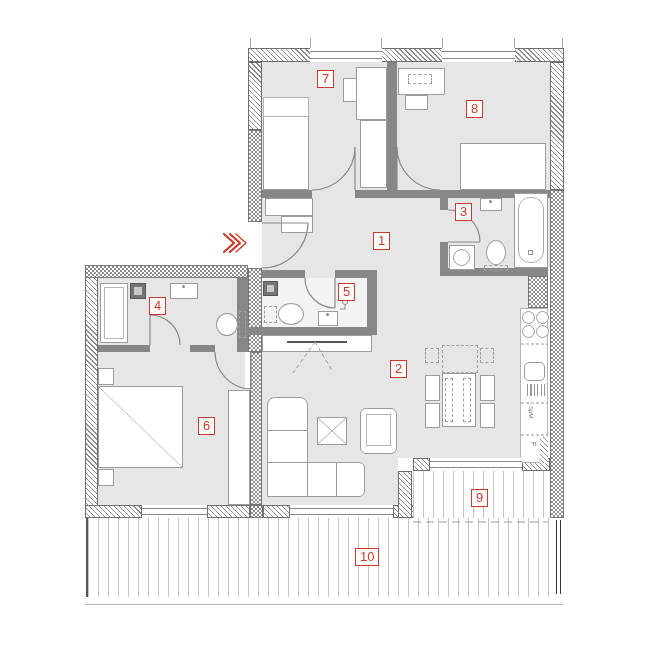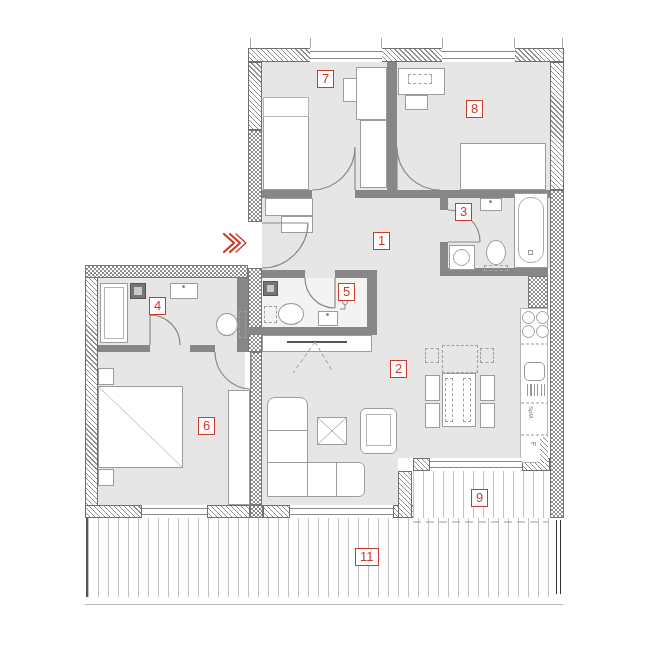--- a/index.html
+++ b/index.html
@@ -203,15 +203,15 @@
 
   <div class="rl" style="left:373px;top:232px">1</div>
   <div class="rl" style="left:390px;top:360px">2</div>
   <div class="rl" style="left:455px;top:203px">3</div>
   <div class="rl" style="left:149px;top:297px">4</div>
   <div class="rl" style="left:338px;top:283px">5</div>
   <div class="rl" style="left:198px;top:417px">6</div>
   <div class="rl" style="left:317px;top:70px">7</div>
   <div class="rl" style="left:466px;top:100px">8</div>
   <div class="rl" style="left:471px;top:489px">9</div>
-  <div class="rl" style="left:355px;top:548px">11</div>
+  <div class="rl" style="left:355px;top:548px">10</div>
 
 </div>
 
 </body></html>

